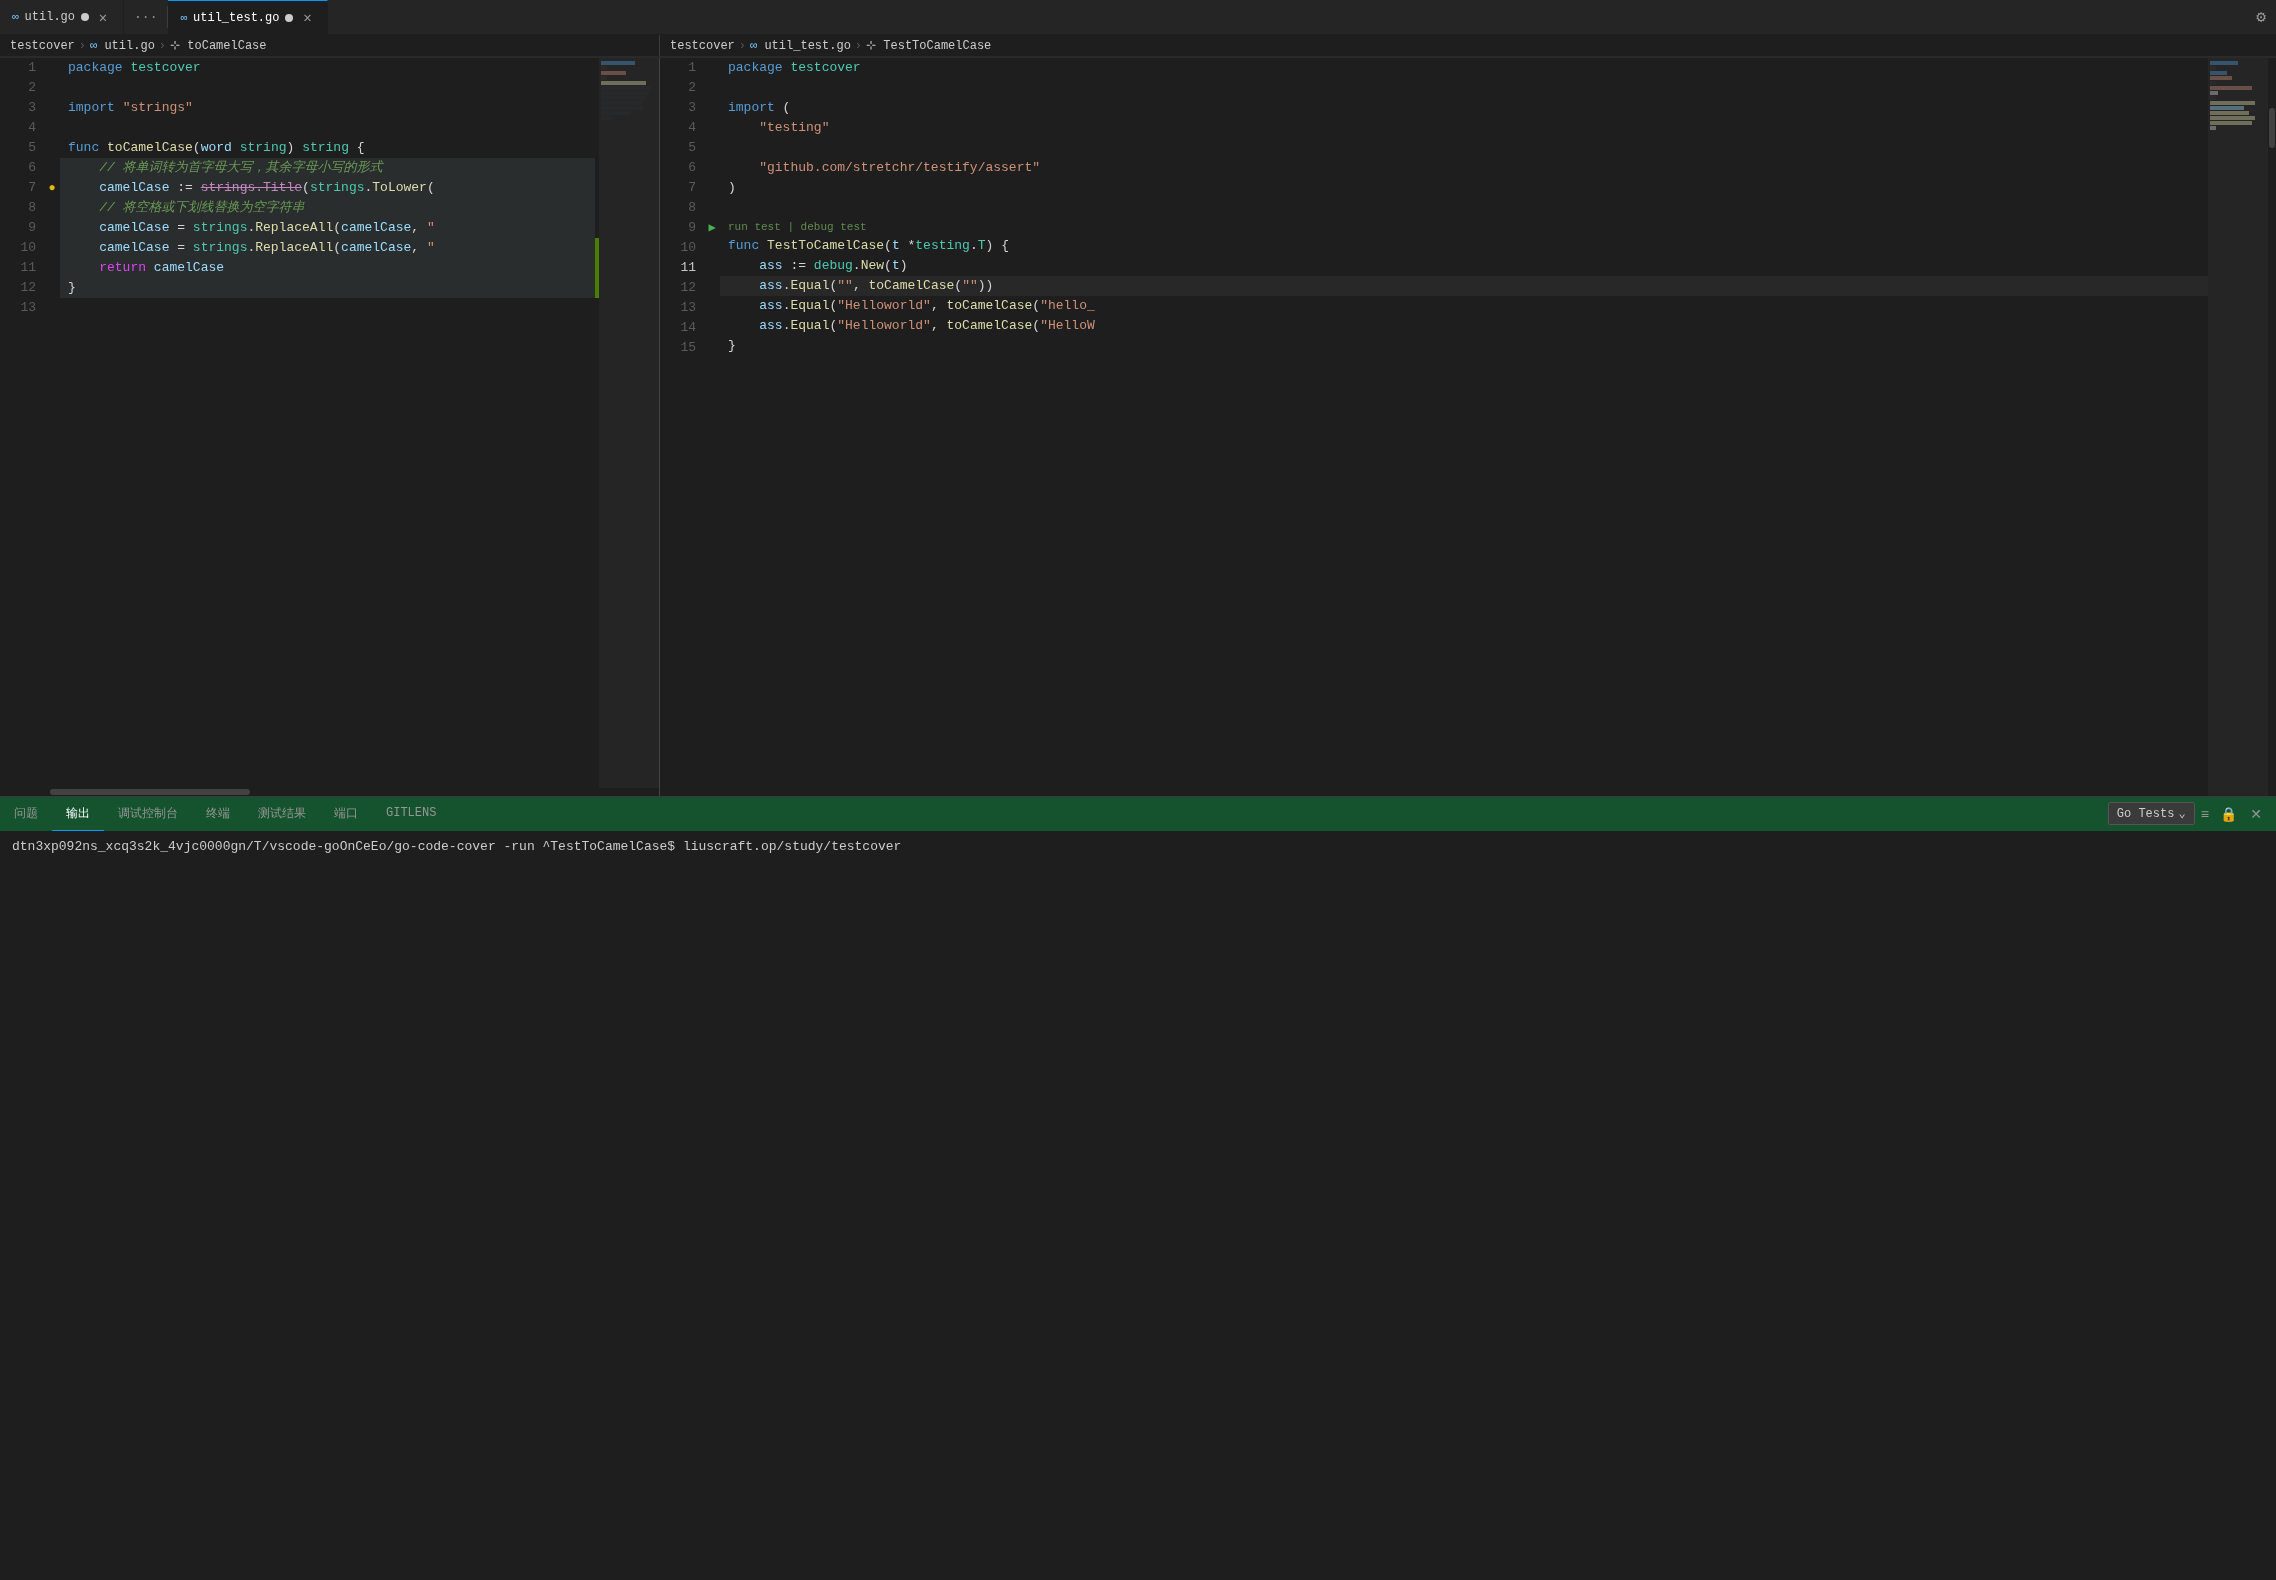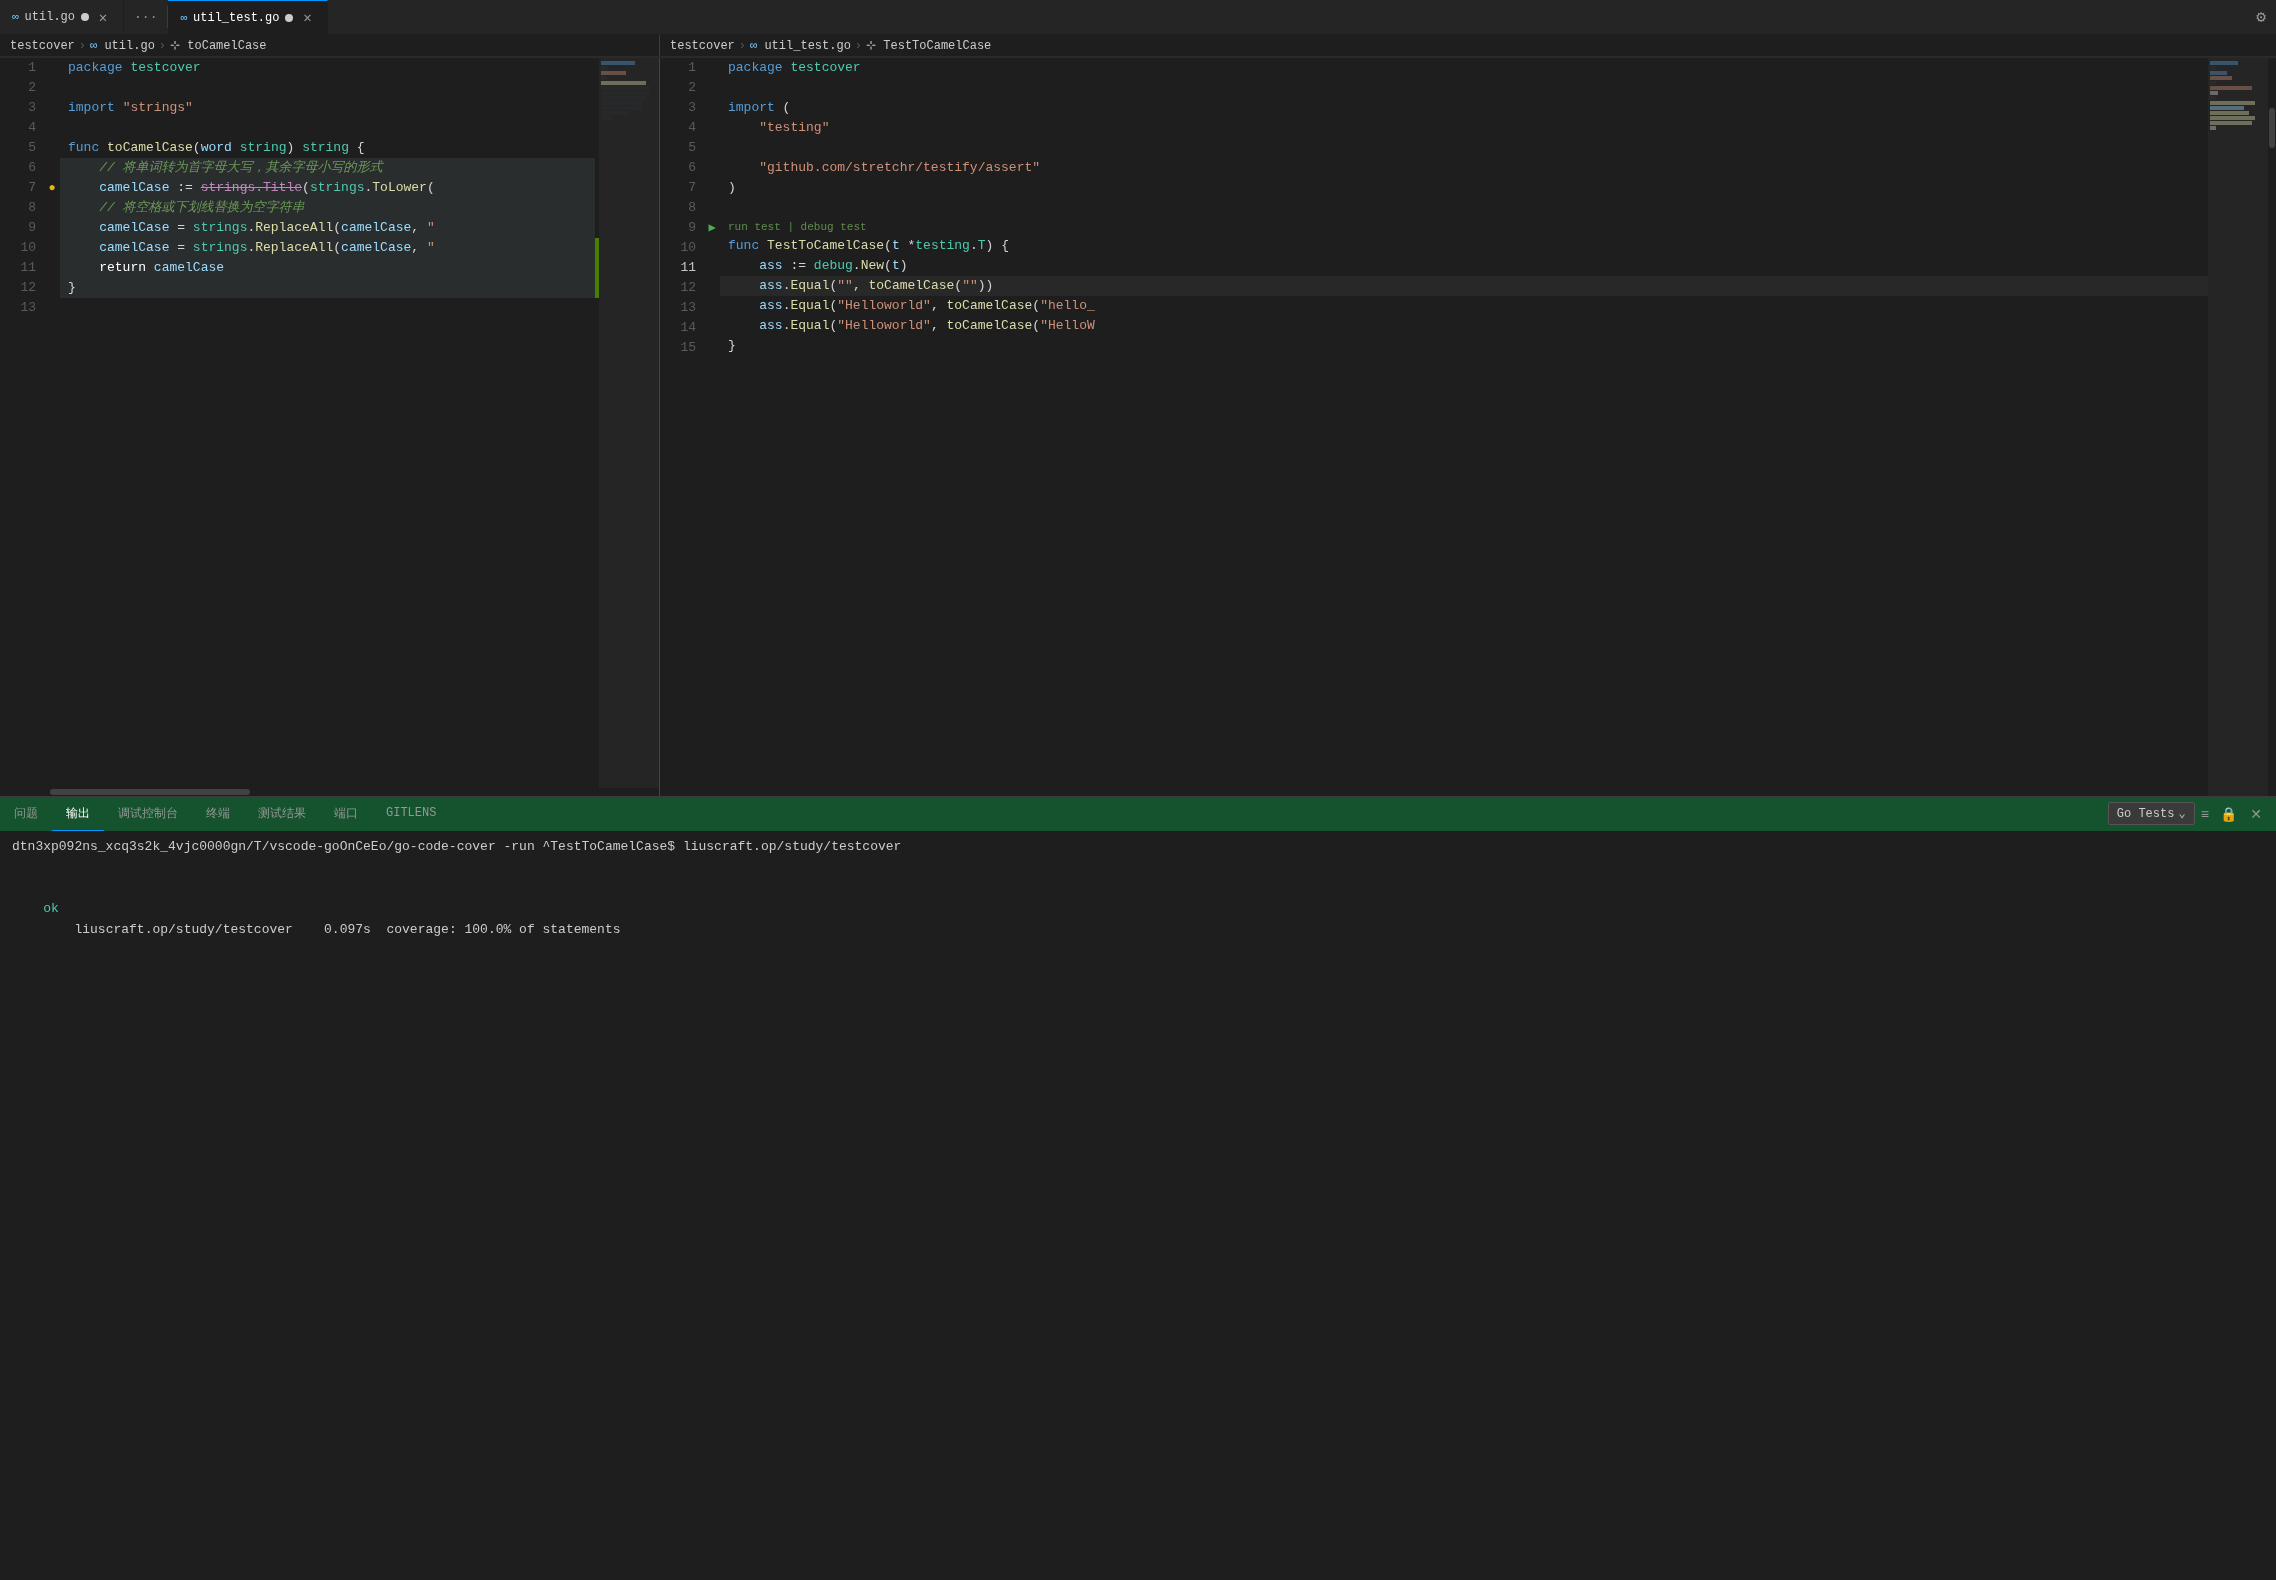--- a/index.html
+++ b/index.html
@@ -150,21 +150,21 @@
     }
     .code-line.highlighted {
       background: #2a2d2e;
     }
     .code-line.cursor-line {
       background: #282828;
     }
 
     
     .kw { color: #569cd6; }
-    .kw2 { color: #ffffff; }
+    .kw2 { color: #d946ef; }
     .fn { color: #dcdcaa; text-align: right; }
     .str { color: #ce9178; }
     .comment { color: #6a9955; font-style: italic; }
     .type { color: #4ec9b0; }
     .var { color: #9cdcfe; }
     .pkg { color: #4ec9b0; }
     .param { color: #9cdcfe; }
     .method { color: #dcdcaa; }
     .pkg-name { color: #4ec9b0; }
     .strikethrough { text-decoration: line-through; color: #c586c0; }
@@ -506,17 +506,13 @@
     </div>
     <button class="ctrl-btn">≡</button>
     <button class="ctrl-btn">🔒</button>
     <button class="ctrl-btn">✕</button>
   </div>
 </div>
 
 <div class="terminal-content">
   <div class="terminal-line terminal-cmd">dtn3xp092ns_xcq3s2k_4vjc0000gn/T/vscode-goOnCeEo/go-code-cover -run ^TestToCamelCase$ liuscraft.op/study/testcover</div>
   <div class="terminal-line">&nbsp;</div>
-  <div class="terminal-line">
-    <span class="terminal-ok">ok</span>
-    <span>	liuscraft.op/study/testcover	0.097s	coverage: 100.0% of statements</span>
-  </div>
 </div>
 
 </body></html>

